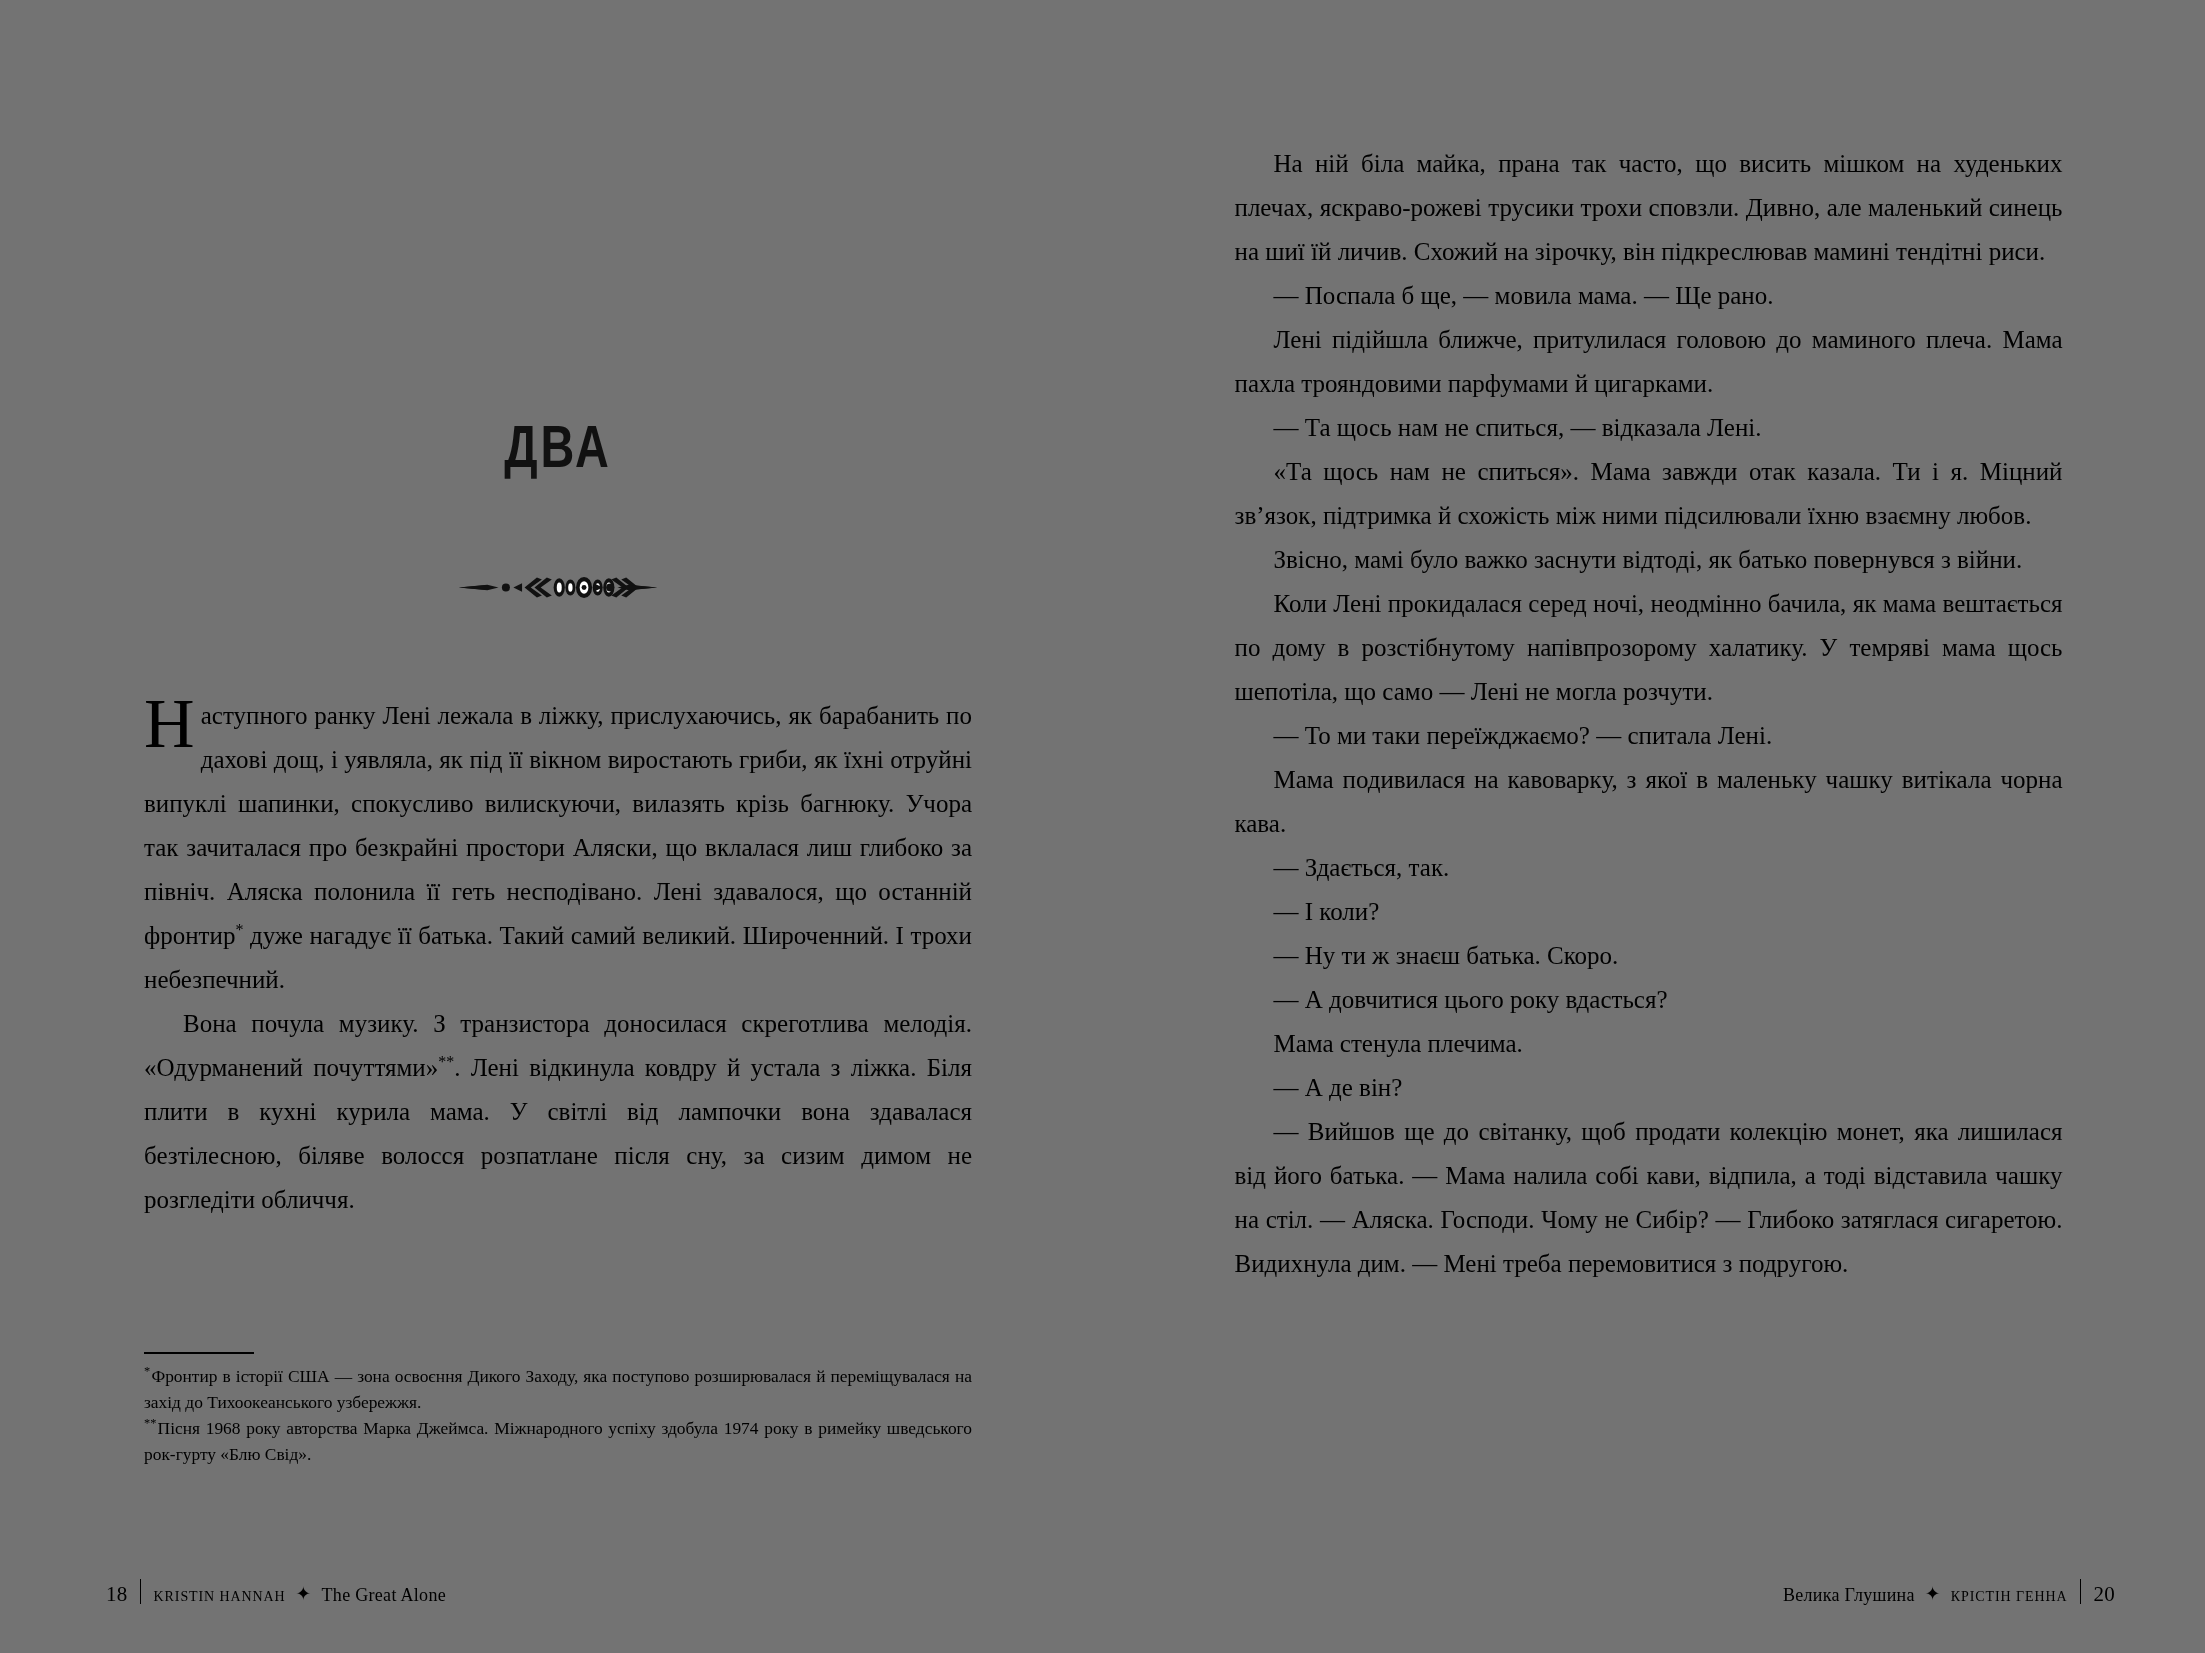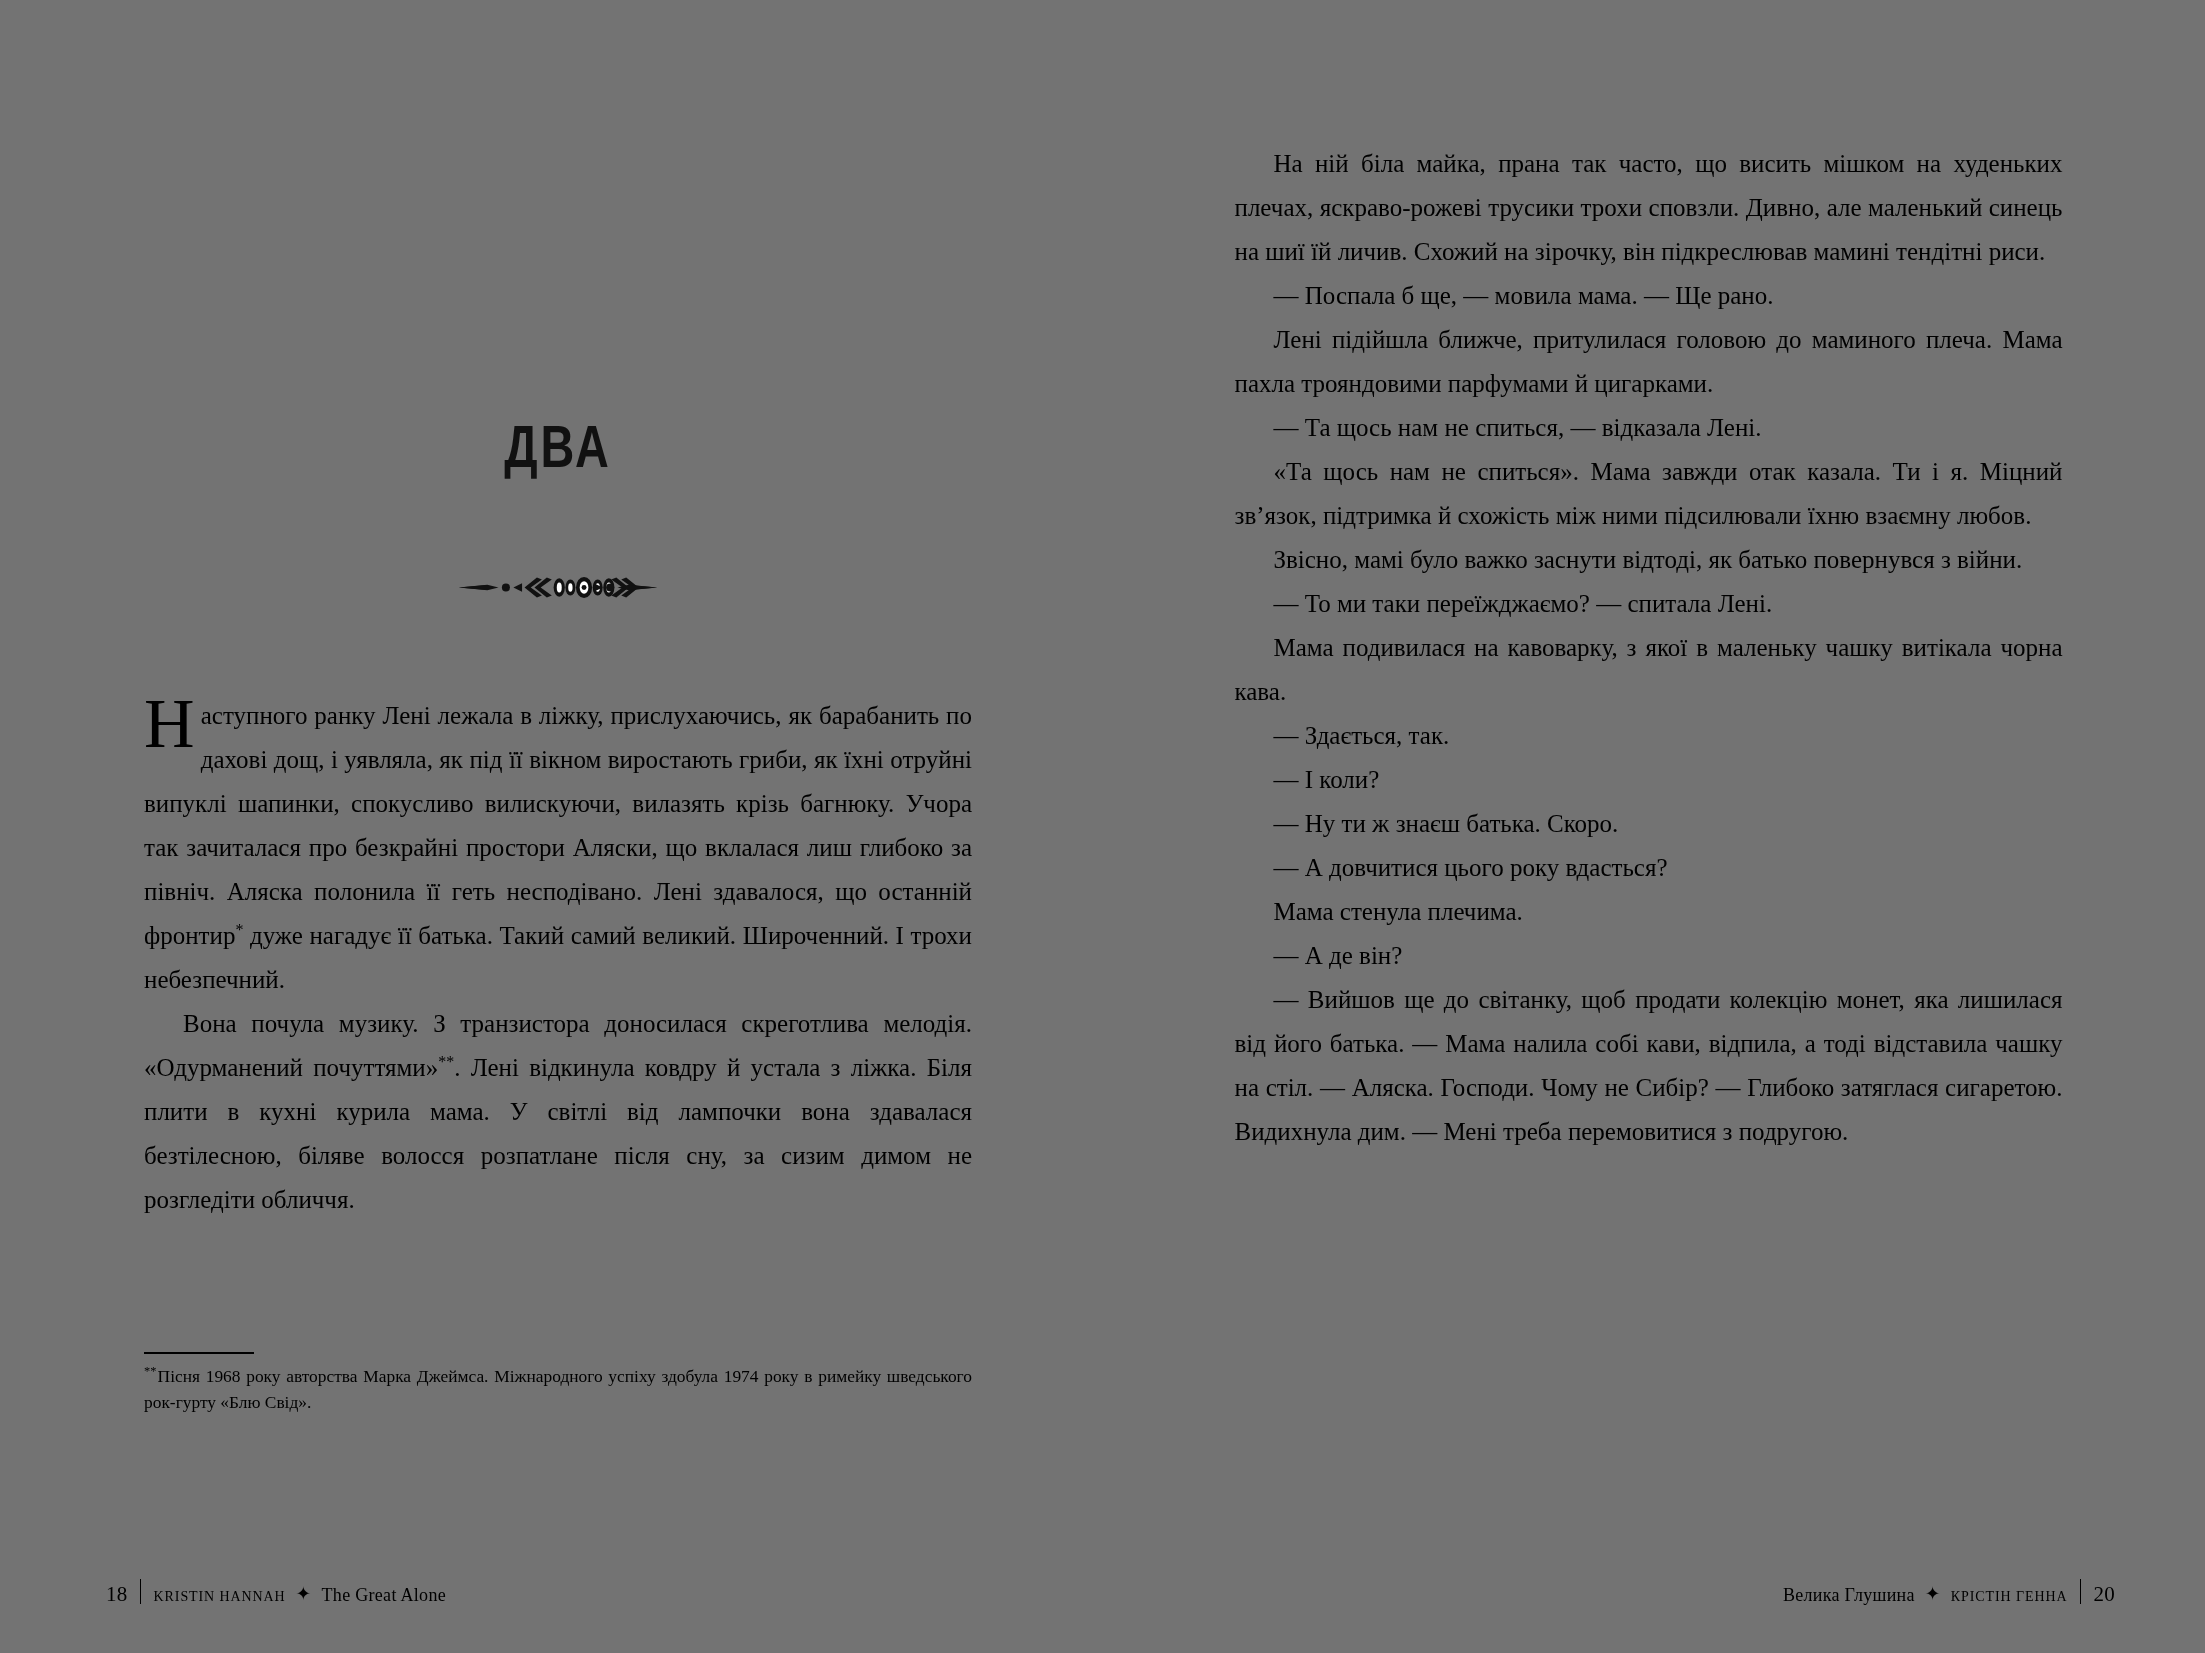--- a/index.html
+++ b/index.html
@@ -217,20 +217,21 @@
         </svg>
       </div>
 
       <div class="body-text">
         <p class="first"><span>Наступного ранку Лені лежала в ліжку, прислухаючись, як барабанить по дахові дощ, і уявляла, як під її вікном виростають гриби, як їхні отруйні випуклі шапинки, спокусливо вилискуючи, вилазять крізь багнюку. Учора так зачиталася про безкрайні простори Аляски, що вклалася лиш глибоко за північ. Аляска полонила її геть несподівано. Лені здавалося, що останній фронтир</span><span class="fn-mark">*</span><span> дуже нагадує її батька. Такий самий великий. Широченний. І трохи небезпечний.</span></p>
         <p><span>Вона почула музику. З транзистора доносилася скреготлива мелодія. «Одурманений почуттями»</span><span class="fn-mark">**</span><span>. Лені відкинула ковдру й устала з ліжка. Біля плити в кухні курила мама. У світлі від лампочки вона здавалася безтілесною, біляве волосся розпатлане після сну, за сизим димом не розгледіти обличчя.</span></p>
       </div>
 
       <div class="footnotes">
         <div class="fn-rule"></div>
+        <p><span class="star">*</span><span>Фронтир в історії США — зона освоєння Дикого Заходу, яка поступово розширювалася й переміщувалася на захід до Тихоокеанського узбережжя.</span></p>
         <p><span class="star">**</span><span>Пісня 1968 року авторства Марка Джеймса. Міжнародного успіху здобула 1974 року в римейку шведського рок-гурту «Блю Свід».</span></p>
       </div>
     </div>
 
     <div class="runfoot runfoot-left">
       <span class="folio">18</span>
       <span class="vrule"></span>
       <span class="author-caps">KRISTIN HANNAH</span>
       <span class="foot-orn">✦</span>
       <span class="book-title-italicish">The Great Alone</span>
@@ -239,20 +240,21 @@
 
   <div class="page page-right">
     <div class="content">
       <div class="body-text">
         <p>На ній біла майка, прана так часто, що висить мішком на худеньких плечах, яскраво-рожеві трусики трохи сповзли. Дивно, але маленький синець на шиї їй личив. Схожий на зірочку, він підкреслював мамині тендітні риси.</p>
         <p>— Поспала б ще, — мовила мама. — Ще рано.</p>
         <p>Лені підійшла ближче, притулилася головою до маминого плеча. Мама пахла трояндовими парфумами й цигарками.</p>
         <p>— Та щось нам не спиться, — відказала Лені.</p>
         <p>«Та щось нам не спиться». Мама завжди отак казала. Ти і я. Міцний зв’язок, підтримка й схожість між ними підсилювали їхню взаємну любов.</p>
         <p>Звісно, мамі було важко заснути відтоді, як батько повернувся з війни.</p>
+        <p>Коли Лені прокидалася серед ночі, неодмінно бачила, як мама вештається по дому в розстібнутому напівпрозорому халатику. У темряві мама щось шепотіла, що само — Лені не могла розчути.</p>
         <p>— То ми таки переїжджаємо? — спитала Лені.</p>
         <p>Мама подивилася на кавоварку, з якої в маленьку чашку витікала чорна кава.</p>
         <p>— Здається, так.</p>
         <p>— І коли?</p>
         <p>— Ну ти ж знаєш батька. Скоро.</p>
         <p>— А довчитися цього року вдасться?</p>
         <p>Мама стенула плечима.</p>
         <p>— А де він?</p>
         <p>— Вийшов ще до світанку, щоб продати колекцію монет, яка лишилася від його батька. — Мама налила собі кави, відпила, а тоді відставила чашку на стіл. — Аляска. Господи. Чому не Сибір? — Глибоко затяглася сигаретою. Видихнула дим. — Мені треба перемовитися з подругою.</p>
       </div>

